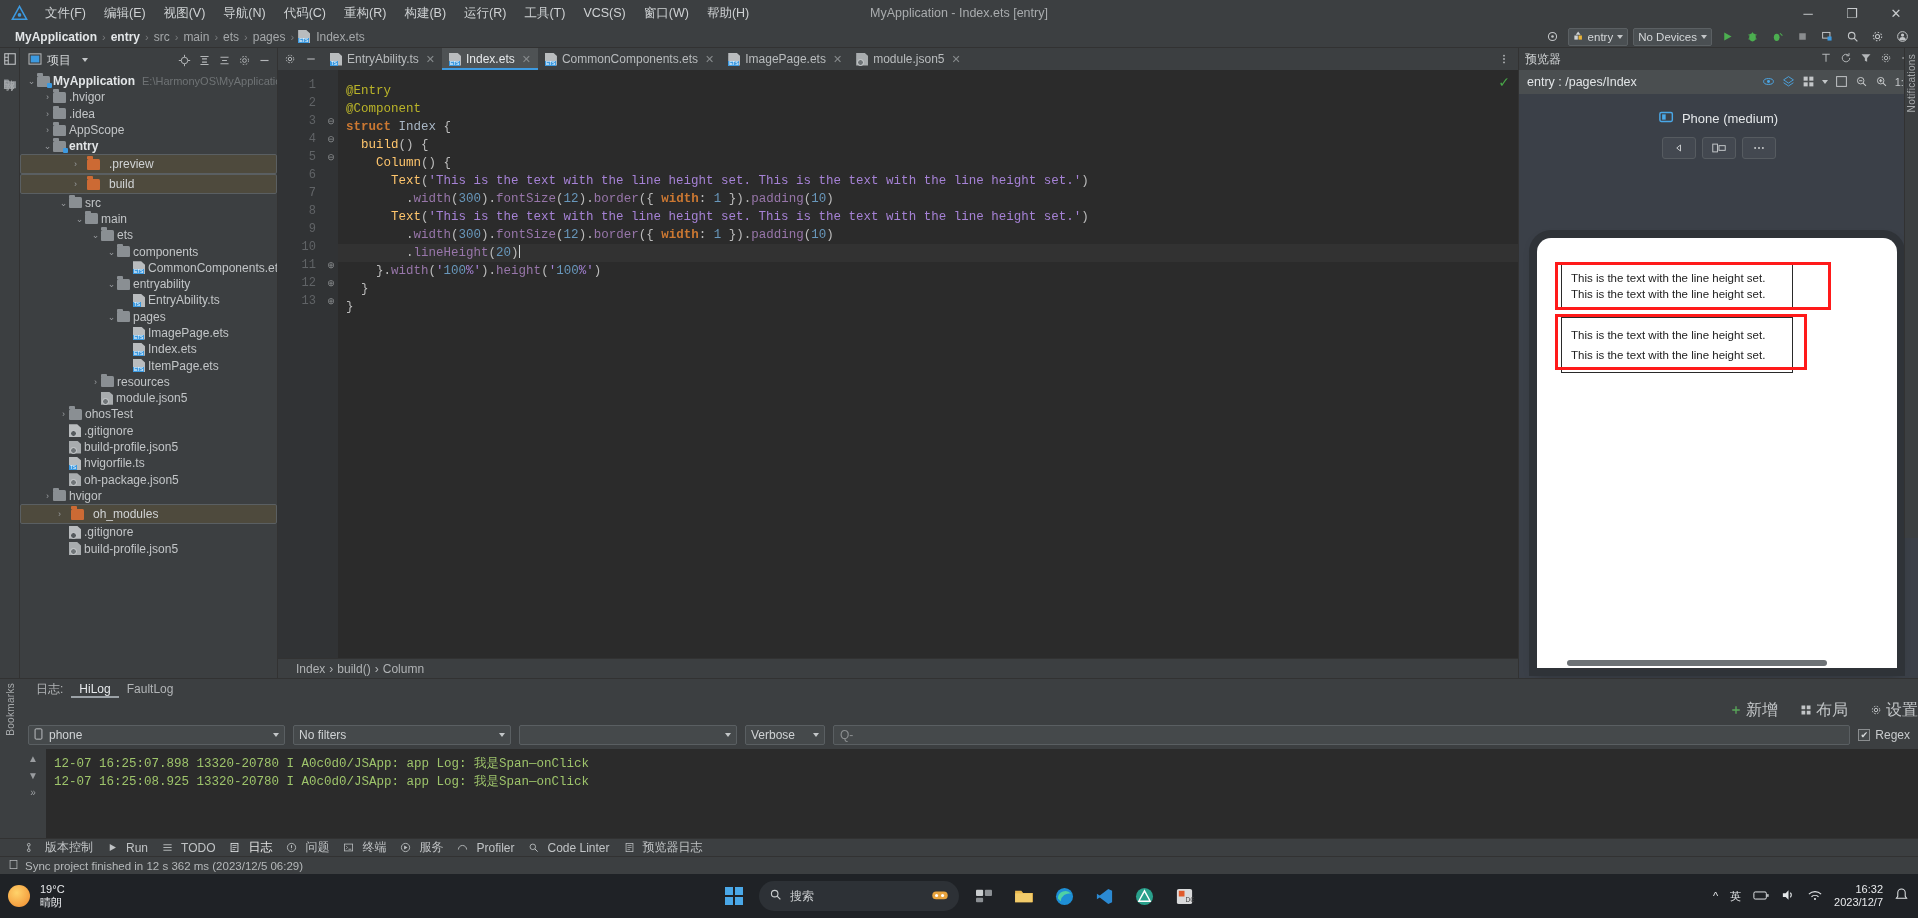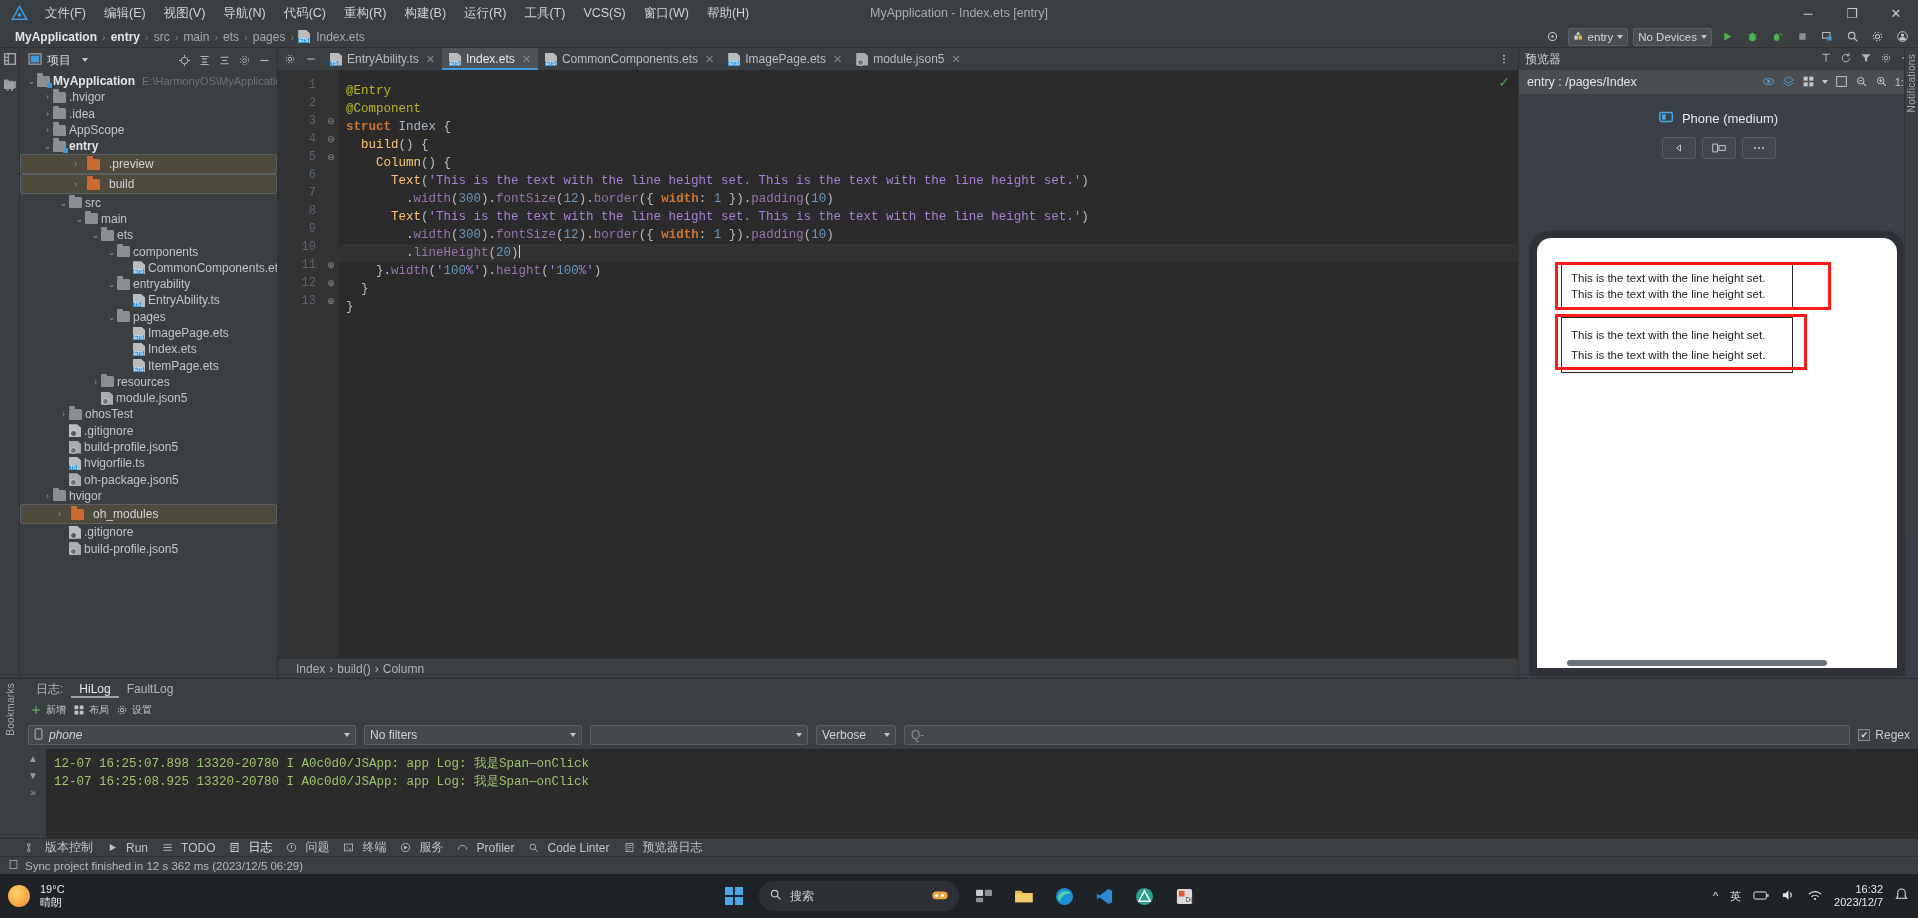--- a/index.html
+++ b/index.html
@@ -109,21 +109,21 @@
   .pv-rail { position:absolute; right:0; top:0; width:14px; height:100%; background:#3c3f41; border-left:1px solid #323232;
              display:flex; flex-direction:column; align-items:center; padding-top:6px; gap:10px; }
 
   
   .logpanel { height:160px; flex:0 0 160px; background:#3c3f41; display:flex; border-top:1px solid #323232; }
   .lograil { width:20px; flex:0 0 20px; background:#3c3f41; display:flex; flex-direction:column; align-items:center; padding-top:4px; }
   .logmain { flex:1 1 auto; display:flex; flex-direction:column; min-width:0; }
   .logtabs { height:20px; flex:0 0 20px; display:flex; align-items:center; gap:0; padding-left:8px; }
   .logtab { font-size:12px; color:#b2b5b7; padding:2px 8px; }
   .logtab.active { color:#e6e9eb; box-shadow: inset 0 -2px 0 #9ba1a6; }
-  .logtools { height:22px; flex:0 0 22px; display:flex; align-items:center; gap:7px; padding-left:10px; font-size:10px; color:#c2c5c7; }
+  .logtools { height:22px; flex:0 0 22px; display:flex; align-items:center; gap:22px; padding-left:10px; font-size:16px; color:#c2c5c7;justify-content:flex-end; }
   .logtools .it { display:flex; align-items:center; gap:4px; }
   .logfilters { height:28px; flex:0 0 28px; display:flex; align-items:center; gap:8px; padding:0 8px; }
   .sel { height:20px; background:#45494b; border:1px solid #5a5f62; border-radius:2px; display:flex; align-items:center;
          padding:0 5px; font-size:12px; color:#d0d3d5; gap:6px; }
   .sel .cr { margin-left:auto; }
   .srch { flex:1 1 auto; height:20px; background:#45494b; border:1px solid #5a5f62; border-radius:2px; display:flex;
           align-items:center; padding:0 6px; font-size:12px; color:#8b8e90; gap:5px; }
   .cbx { display:flex; align-items:center; gap:5px; font-size:12px; color:#c8cbcd; }
   .cbx .bx { width:12px; height:12px; border:1px solid #8a8d8f; background:#45494b; display:flex; align-items:center;
              justify-content:center; font-size:9px; color:#d6d9db; }
@@ -796,21 +796,21 @@
         </span>
         <span class="it">
           <svg width="12" height="12" viewBox="0 0 16 16">
               <circle cx="8" cy="8" r="2.3" fill="none" stroke="#c2c5c7" stroke-width="1.3"></circle>
               <circle cx="8" cy="8" r="5" fill="none" stroke="#c2c5c7" stroke-width="1.3" stroke-dasharray="2 2"></circle>
             </svg>
           <span>设置</span>
         </span>
       </div>
       <div class="logfilters">
-        <div class="sel" style="width:328px;font-style:italic;">
+        <div class="sel" style="width:257px;">
           <span><svg width="9" height="12" viewBox="0 0 10 14">
                 <rect x="1" y="1" width="8" height="12" rx="1.2" fill="none" stroke="#c2c5c7" stroke-width="1.1"></rect>
               </svg></span>
           <span>phone</span>
           <span class="caret cr"></span>
         </div>
         <div class="sel" style="width:218px;">
           <span>No filters</span>
           <span class="caret cr"></span>
         </div>

